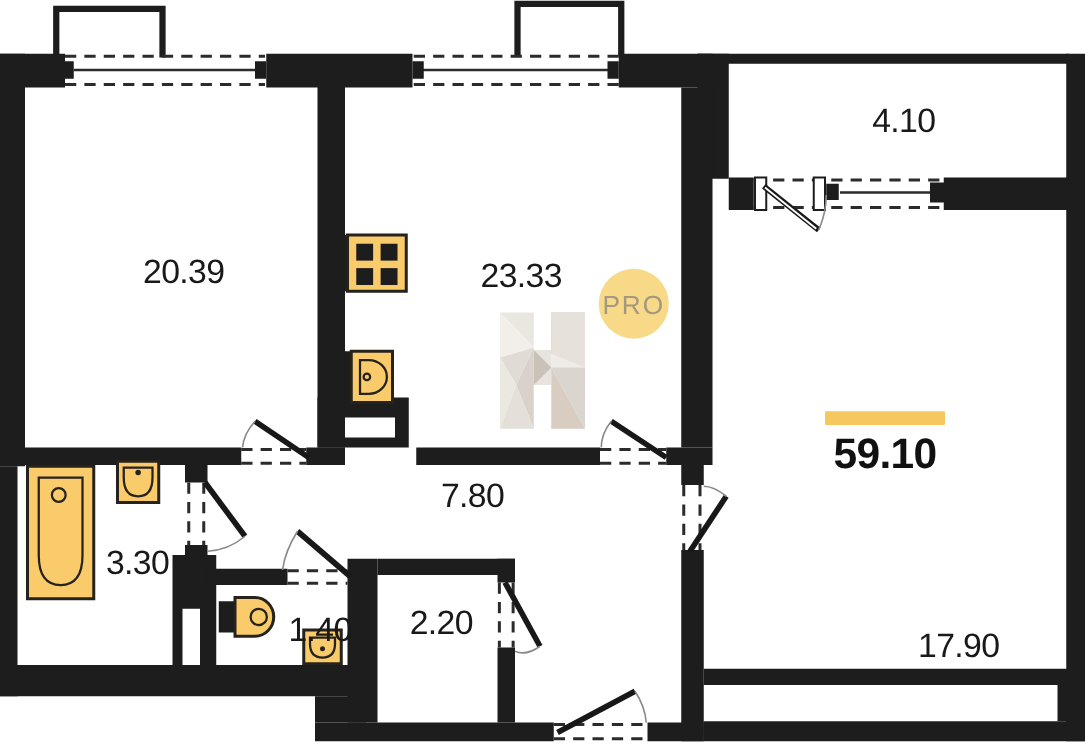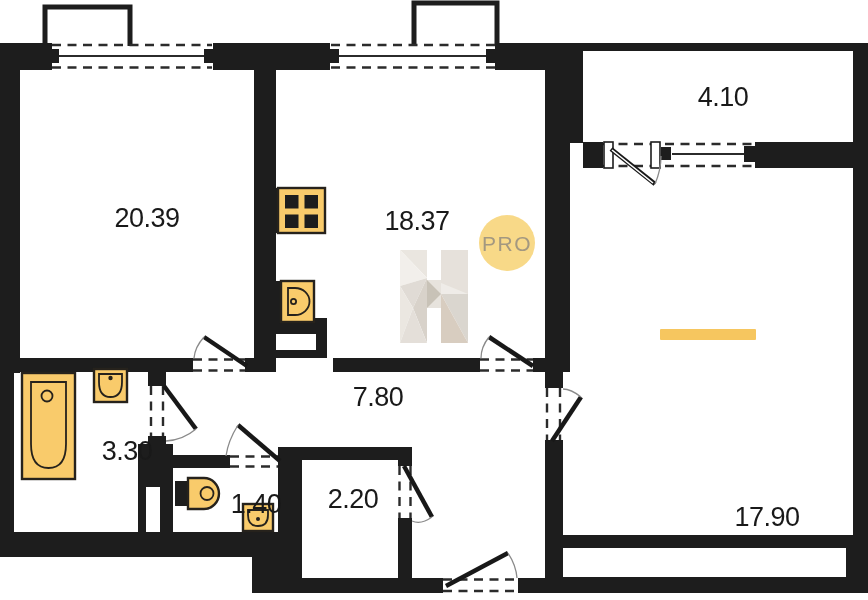--- a/index.html
+++ b/index.html
@@ -204,21 +204,22 @@
       <polygon points="441,294 468,294 468,343" fill="#D9D4CD"></polygon>
       <polygon points="441,294 468,343 441,343" fill="#D6CBBD"></polygon>
     </g>
     <g>
       <circle cx="507" cy="243" r="28" fill="#F7D67E" opacity="0.92"></circle>
       <text class="badge-text" x="507" y="251" text-anchor="middle">PRO</text>
     </g>
   </svg>
 
   <div class="lbl" style="left:147px;top:218px">20.39</div>
-  <div class="lbl" style="left:417px;top:221px">18.37</div>
+  <div class="lbl" style="left:417px;top:221px">23.33</div>
   <div class="lbl" style="left:723px;top:97px">4.10</div>
   <div class="accent-bar"></div>
+  <div class="lbl lbl-total" style="left:708px;top:364px">59.10</div>
   <div class="lbl" style="left:767px;top:517px">17.90</div>
-  <div class="lbl" style="left:127px;top:451px">3.30</div>
+  <div class="lbl" style="left:110px;top:451px">3.30</div>
   <div class="lbl" style="left:378px;top:397px">7.80</div>
   <div class="lbl" style="left:256px;top:504px">1.40</div>
   <div class="lbl" style="left:353px;top:499px">2.20</div>
 </div>
 
 </body></html>

